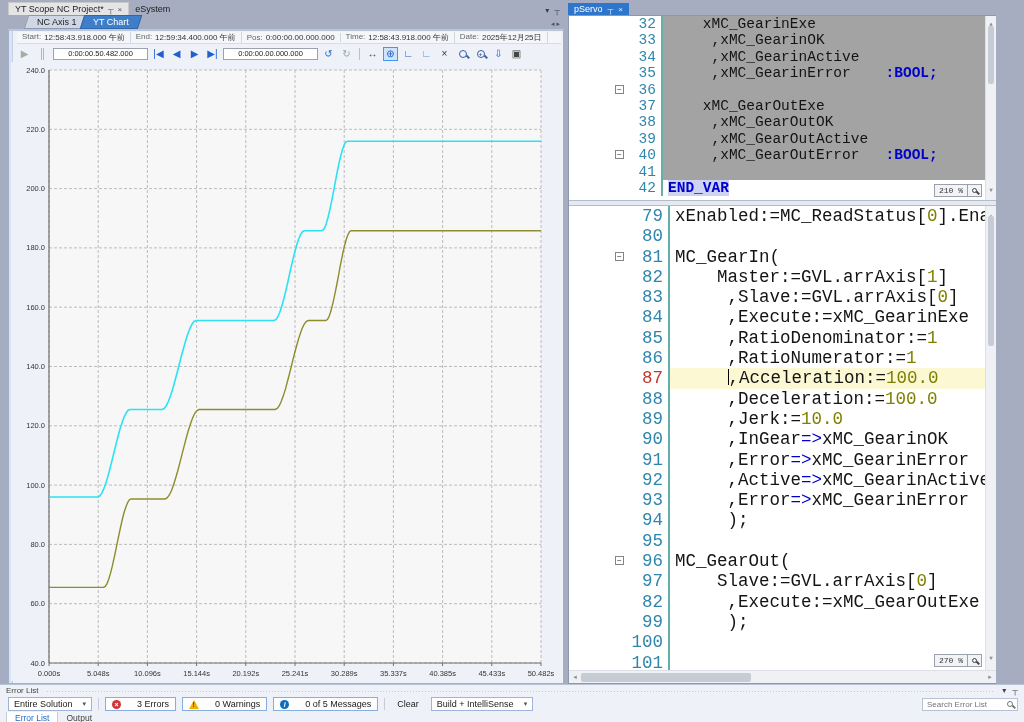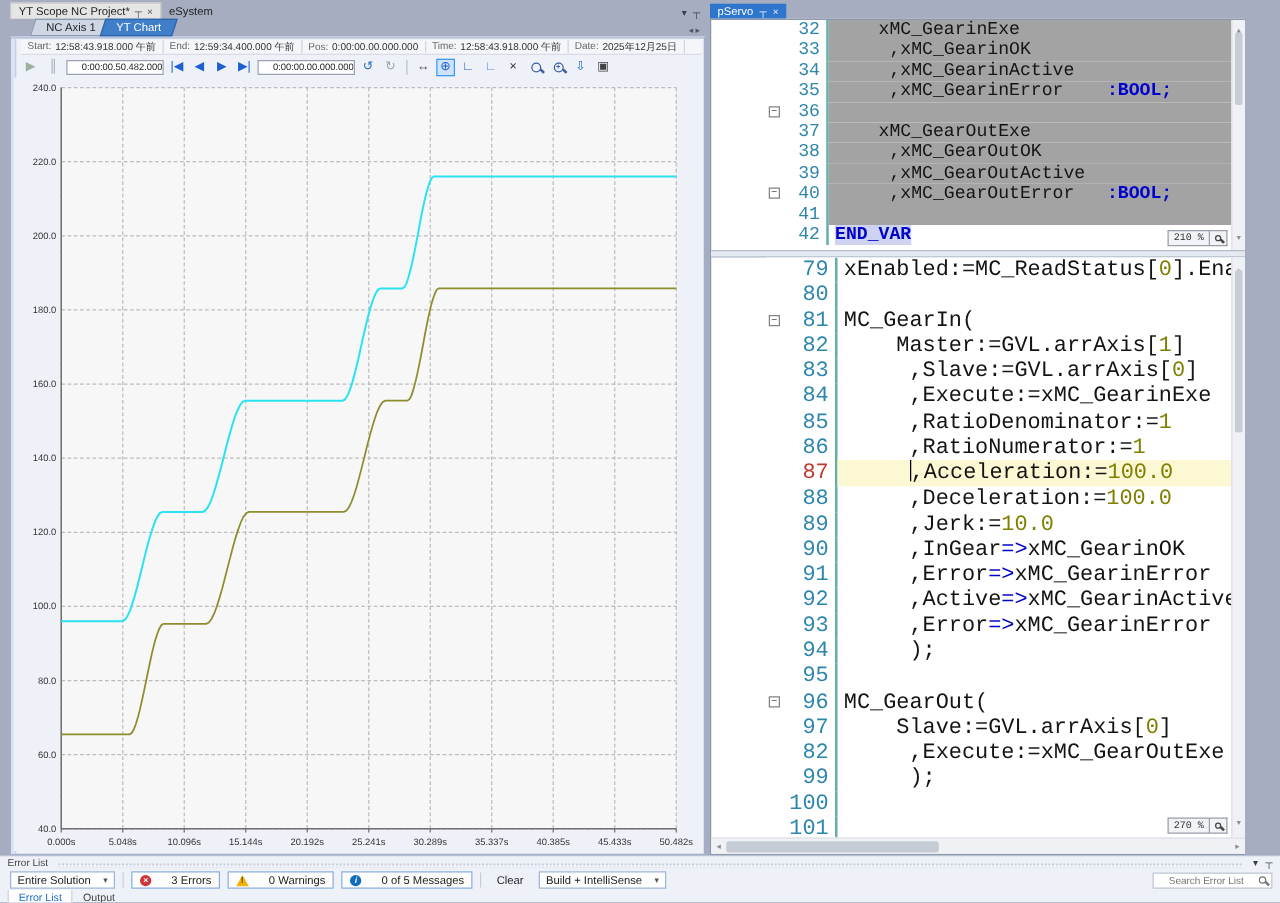--- a/index.html
+++ b/index.html
@@ -24,21 +24,21 @@
 
   .status-row { display:flex; align-items:center; height:12px; margin:1px 2px 0 6px; background:#f4f6fa;
                 border-bottom:1px solid #d7dce6; font-size:8px; color:#333; white-space:nowrap; overflow:hidden; }
   .status-item { padding:0 5px; border-right:1px solid #d0d5e0; display:flex; gap:3px; }
   .status-item .lbl { color:#666; }
 
   .toolbar-row { display:flex; align-items:center; height:17px; margin:1px 2px 0 6px; gap:3px; font-size:10px; }
   .tb-icon { width:15px; height:14px; display:flex; align-items:center; justify-content:center; line-height:1; cursor:default; }
   .tb-icon.active { background:#cfe4fb; border:1px solid #3b99fc; }
   .tb-sep { width:1px; height:12px; background:#b9c0cf; margin:0 2px; }
-  .tb-field { width:78px; height:12px; font-size:7.5px; font-family:"Liberation Sans",sans-serif; text-align:right;
+  .tb-field { width:95px; height:12px; font-size:7.5px; font-family:"Liberation Sans",sans-serif; text-align:center;
               border:1px solid #9aa2b2; background:#fff; color:#222; padding:0; }
   .mag { position:relative; width:8px; height:8px; border:1.5px solid #3b5fa0; border-radius:50%;
          display:flex; align-items:center; justify-content:center; font-size:6px; color:#3b5fa0; font-weight:bold; }
   .mag::after { content:""; position:absolute; width:4px; height:1.5px; background:#3b5fa0;
                 right:-4px; bottom:-1px; transform:rotate(45deg); }
 
   #chart-area { left:2px; right:2px; top:31px; bottom:2px; background:#eef1f7; }
 
   
   #editor-window { left:568px; top:2px; width:428px; height:682px; }
@@ -92,21 +92,21 @@
   .err-select { display:flex; align-items:center; gap:10px; background:#fff; border:1px solid #9fb4d8; padding:0 5px; height:14px; }
   .err-select .dd { font-size:7px; color:#555; }
   .err-btn { display:flex; align-items:center; gap:16px; background:#fdfdfe; border:1px solid #88aede; padding:0 6px; height:14px; }
   .err-flat { padding:0 6px; }
   .err-vsep { width:1px; height:12px; background:#c6cddb; }
   .badge-err { width:9px; height:9px; border-radius:50%; background:#d13438; color:#fff; font-size:7px; line-height:9px; text-align:center; font-weight:bold; }
   .badge-warn { width:0; height:0; border-left:5px solid transparent; border-right:5px solid transparent; border-bottom:9px solid #f2b200; position:relative; }
   .badge-warn::after { content:"!"; position:absolute; left:-1.5px; top:1px; font-size:7px; color:#5a4500; font-weight:bold; }
   .badge-info { width:9px; height:9px; border-radius:50%; background:#0f6cbd; color:#fff; font-size:7px; line-height:9px; text-align:center; font-style:italic; font-weight:bold; }
   .err-search { margin-left:auto; width:96px; height:13px; background:#fff; border:1px solid #b9c2d4; display:flex; align-items:center; padding:0 4px; gap:4px; }
-  .err-search input { border:none; outline:none; flex:1; font-size:8px; color:#777; width:70px; background:transparent;text-align:center; }
+  .err-search input { border:none; outline:none; flex:1; font-size:8px; color:#777; width:70px; background:transparent; }
   .err-search .mag { width:6px; height:6px; border-color:#777; } .err-search .mag::after { background:#777; }
   .err-tabs { display:flex; height:12px; margin:0 0 0 6px; font-size:8.5px; align-items:center; }
   .err-tab { padding:0 8px; height:12px; display:flex; align-items:center; color:#444; }
   .err-tab.active { background:#fff; color:#1a6fc4; border:1px solid #c6cddb; border-top:none; }
 </style>
 </head>
 <body>
 
 <div id="scope-window" class="abs">
   <div class="doc-tabs">

